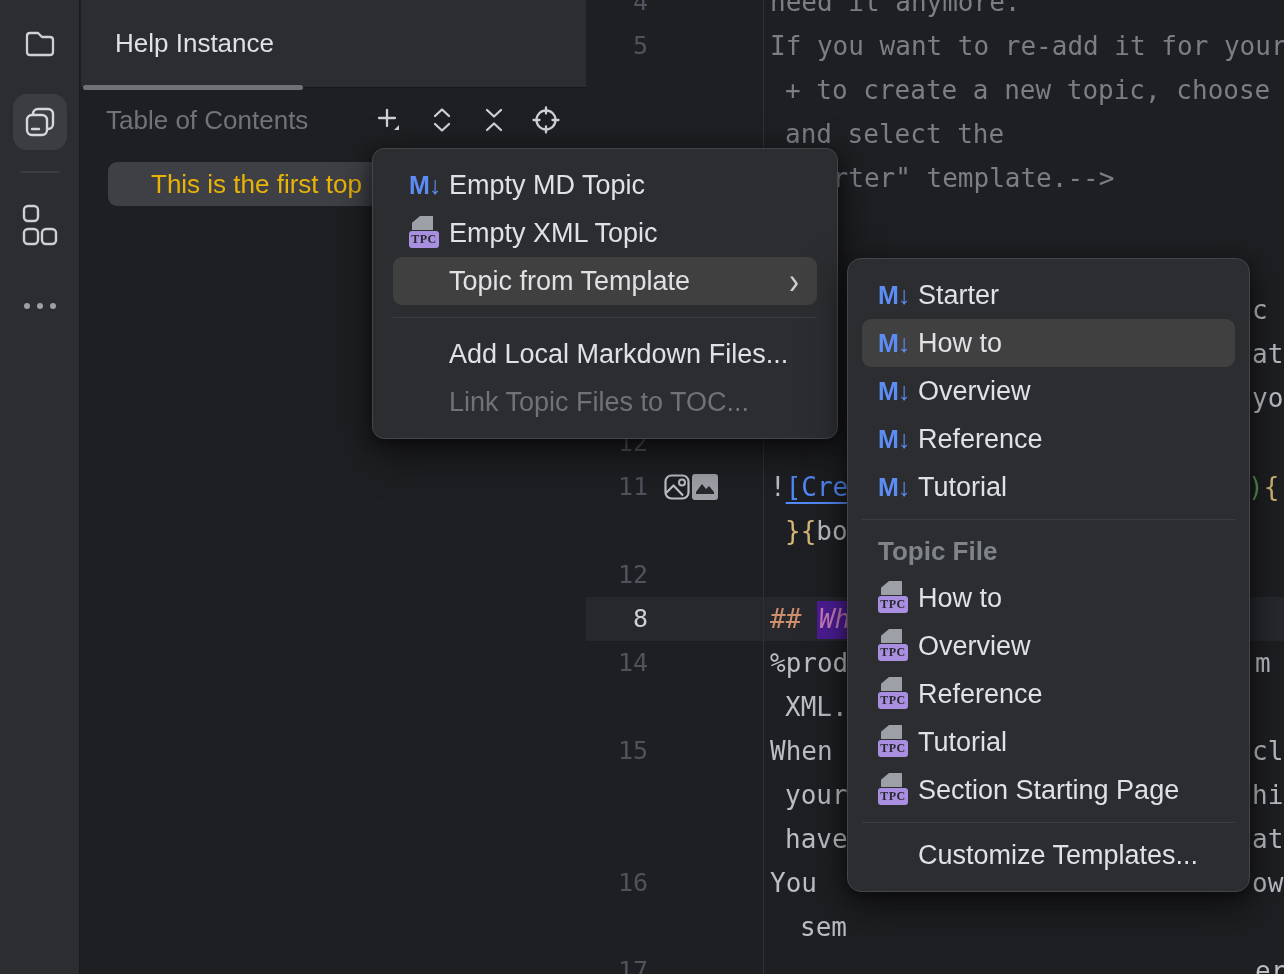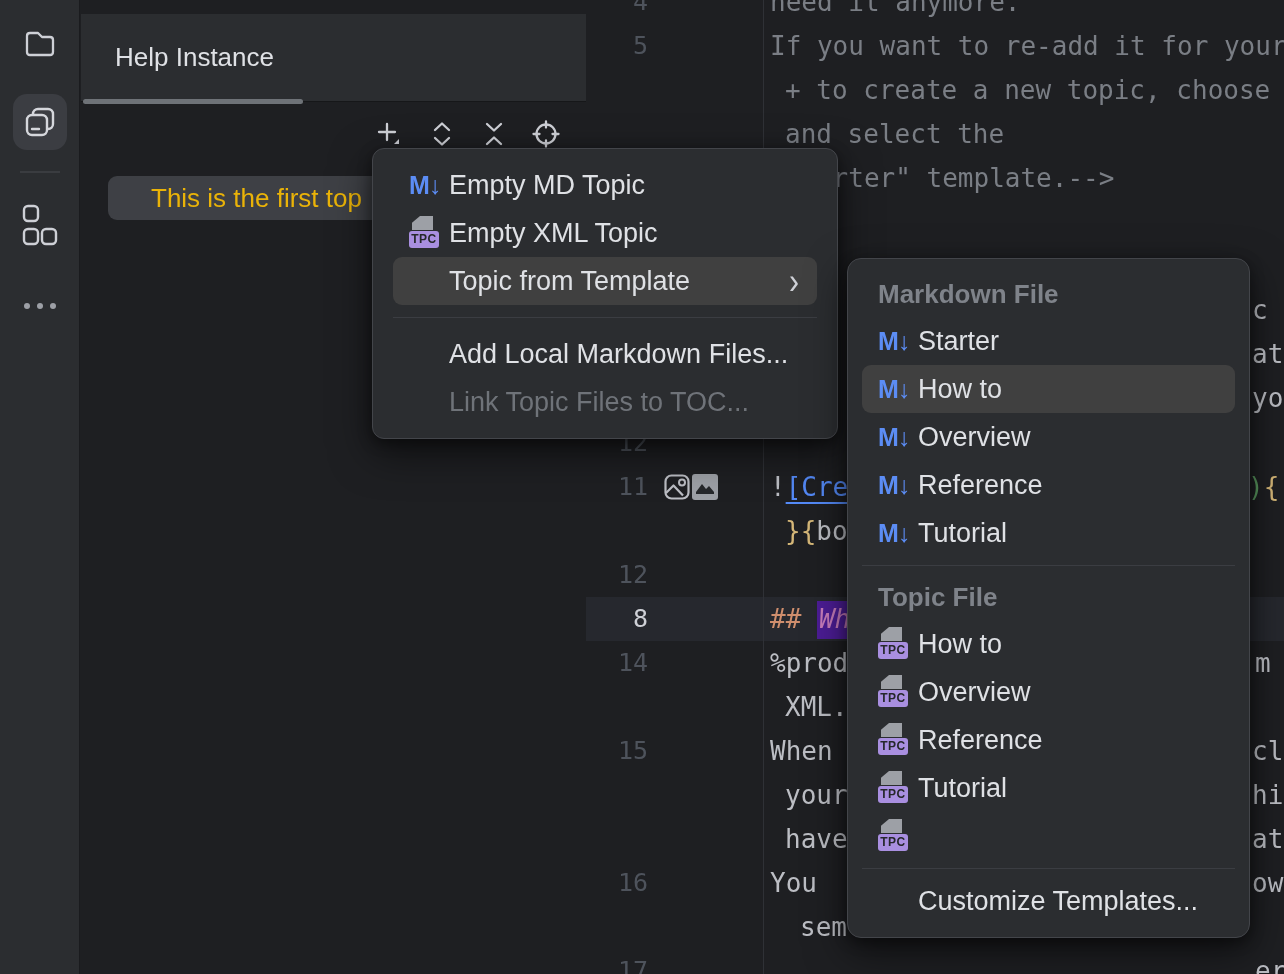--- a/index.html
+++ b/index.html
@@ -14,21 +14,21 @@
   .activity-bar { position:absolute; left:0; top:0; width:80px; height:974px;
     background:#2B2D30; border-right:1px solid #1A1B1E; }
   .ab-btn { position:absolute; display:flex; align-items:center; justify-content:center; }
   .ab-sel-bg { position:absolute; left:13px; top:94px; width:54px; height:56px;
     background:#3B3D42; border-radius:14px; }
   .ab-divider { position:absolute; left:20px; top:171px; width:40px; height:2px; background:#3A3C40; }
   .dots { display:flex; gap:7px; }
   .dots i { width:6px; height:6px; border-radius:50%; background:#9DA0A6; }
 
   
-  .tool-window { position:absolute; left:81px; top:14px; width:505px; height:750px; background:#1E1F22; }
+  .tool-window { position:absolute; left:81px; top:0; width:505px; height:750px; background:#1E1F22; }
   .tw-header { position:absolute; left:0; top:0; width:100%; height:88px;
     background:#2B2D30; border-bottom:1px solid #161719; }
   .tw-title { position:absolute; left:34px; top:0; line-height:86px; font-size:26px; color:#DFE1E5; }
   .tab-underline { position:absolute; left:2px; bottom:-3px; width:220px; height:5px;
     border-radius:3px; background:#6E7277; }
   .toc-label { position:absolute; left:25px; top:98px; height:44px; line-height:44px;
     font-size:26px; color:#6F737A; }
   .toc-toolbar { position:absolute; top:102px; display:flex; }
   .icon-btn { width:36px; height:36px; display:flex; align-items:center; justify-content:center; }
   .tree-row { position:absolute; left:27px; top:162px; width:282px; height:44px;
@@ -76,21 +76,21 @@
   
   .md-ic { width:38px; flex:none; margin-right:4px; font-size:25px; font-weight:bold;
     color:#5C8DF5; letter-spacing:-1px; font-family:"Liberation Sans",sans-serif; }
   .mi .md-ic { width:28px; margin-right:12px; }
   .tpc-ic { width:30px; height:34px; flex:none; position:relative; margin-right:2px; }
   .mi .tpc-ic { width:28px; margin-right:12px; }
   .tpc-ic .page { position:absolute; left:3px; top:0; width:21px; height:14px; background:#9DA0A6;
     clip-path:polygon(38% 0, 100% 0, 100% 100%, 0 100%, 0 48%); }
   .tpc-ic .badge { position:absolute; left:0; top:15px; width:30px; height:17px; background:#A98FE0;
     border-radius:3px; color:#26282B; font-size:12px; font-weight:bold; text-align:center;
-    line-height:17px; letter-spacing:0.5px; font-family:Liberation Sans, sans-serif; }
+    line-height:17px; letter-spacing:0.5px; font-family:Liberation Serif, serif; }
   svg.st { stroke:#CED0D6; stroke-width:2.3; fill:none; stroke-linecap:round; stroke-linejoin:round; }
 </style>
 </head>
 <body>
 
 <div class="stage">
 
   <div class="editor">
     <div class="cur-line"></div>
     <div class="gutter-sep"></div>
@@ -178,20 +178,21 @@
           <i></i>
         </div>
     </div>
   </div>
 
   <div class="tool-window">
     <div class="tw-header">
       <div class="tw-title">Help Instance</div>
       <div class="tab-underline"></div>
     </div>
+    <div class="toc-label">Table of Contents</div>
 
     <div class="toc-toolbar" style="left:290px">
       <div class="icon-btn">
         <svg class="st" width="26" height="26" viewBox="0 0 26 26">
           <path d="M11 3 v16 M3 11 h16"></path>
           <path d="M18 23 l5 0 l0 -5 z" fill="#CED0D6" stroke="none"></path>
         </svg>
       </div>
       <div class="icon-btn" style="margin-left:17px">
         <svg class="st" width="24" height="26" viewBox="0 0 24 26">
@@ -239,21 +240,20 @@
       <span class="spacer"></span>
       <span>Add Local Markdown Files...</span>
     </div>
     <div class="mi disabled">
       <span class="spacer"></span>
       <span>Link Topic Files to TOC...</span>
     </div>
   </div>
 
   <div class="popup submenu">
-    <div class="mhead">Markdown File</div>
     <div class="mi">
       <span class="md-ic">M↓</span>
       <span>Starter</span>
     </div>
     <div class="mi selected">
       <span class="md-ic">M↓</span>
       <span>How to</span>
     </div>
     <div class="mi">
       <span class="md-ic">M↓</span>
@@ -295,20 +295,21 @@
           <span class="page"></span>
           <span class="badge">TPC</span>
         </span>
       <span>Tutorial</span>
     </div>
     <div class="mi">
       <span class="tpc-ic">
           <span class="page"></span>
           <span class="badge">TPC</span>
         </span>
+      <span>Section Starting Page</span>
     </div>
     <div class="msep"></div>
     <div class="mi">
       <span class="spacer"></span>
       <span>Customize Templates...</span>
     </div>
   </div>
 
 </div>
 

